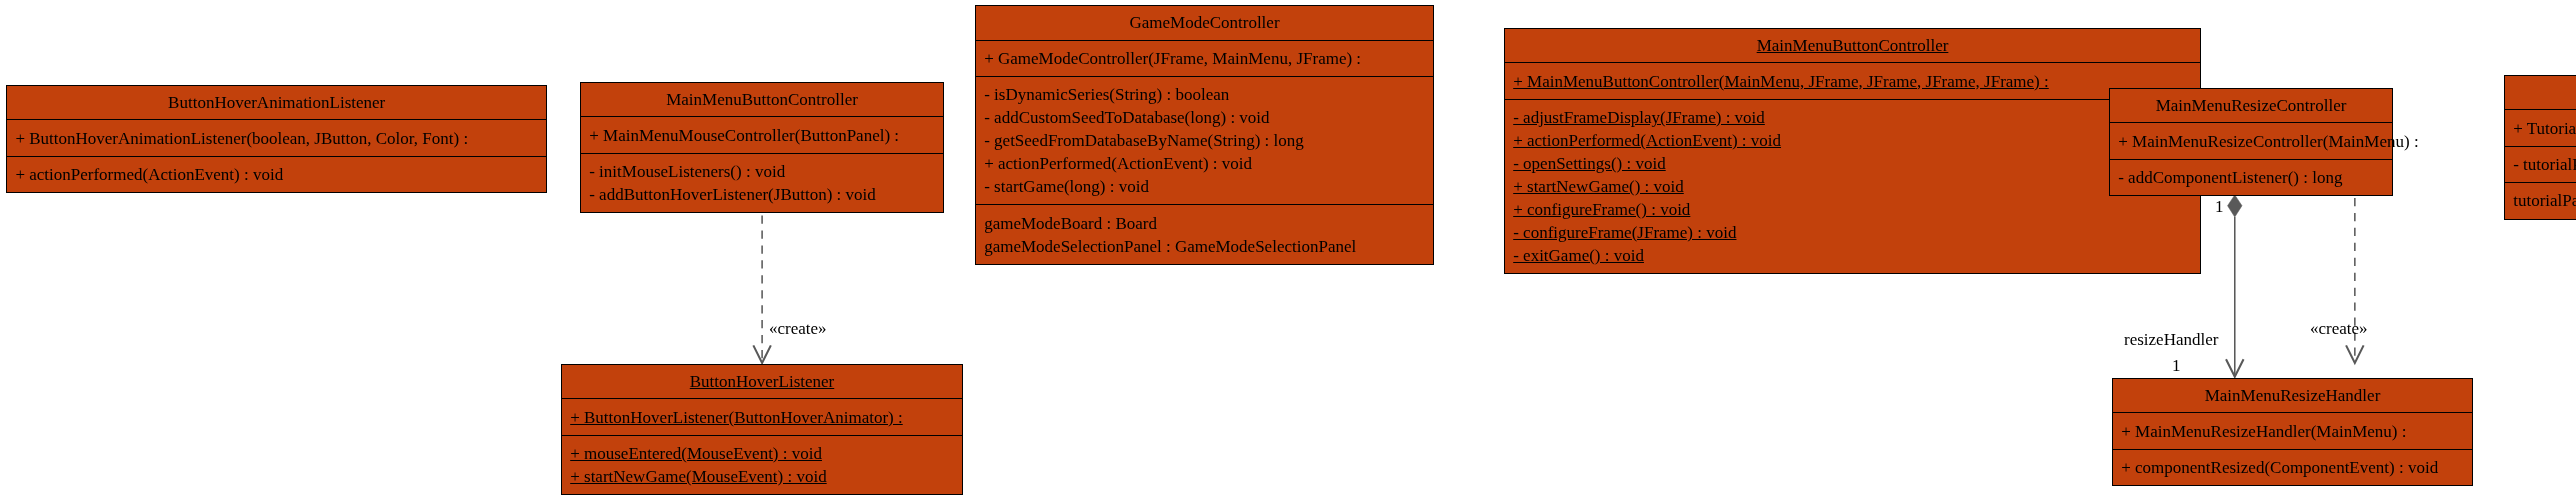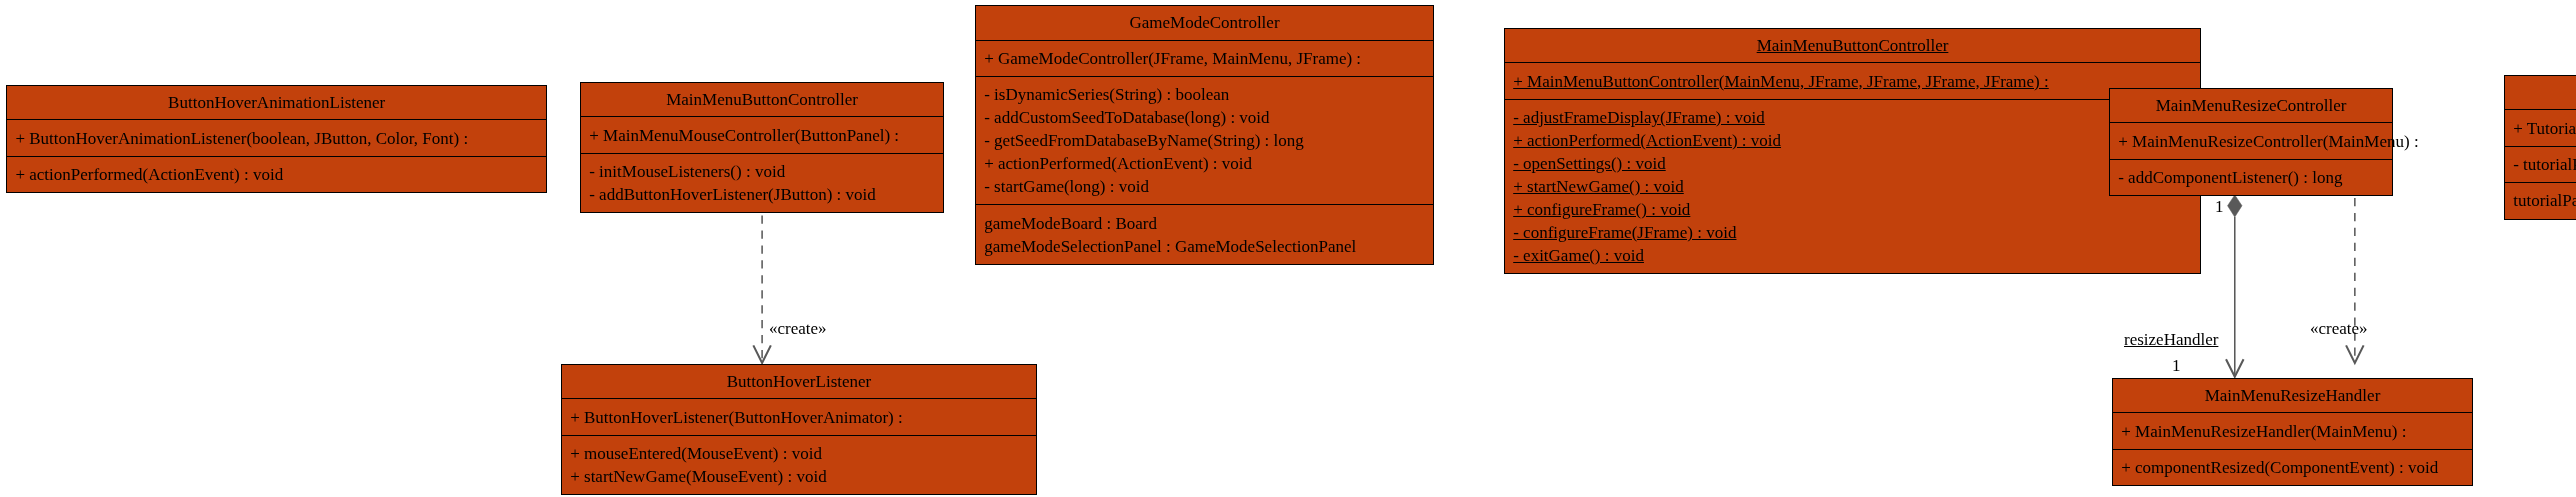--- a/index.html
+++ b/index.html
@@ -70,21 +70,21 @@
     </g>
 
     <g>
       <line x1="4570" y1="384" x2="4570" y2="700" stroke="#595959" stroke-width="3" stroke-dasharray="16 13"></line>
       <polyline points="4553,670 4570,704 4587,670" fill="none" stroke="#595959" stroke-width="4"></polyline>
     </g>
   </svg>
 
   <div class="edge-label" style="left:769px; top:320px;">«create»</div>
   <div class="edge-label" style="left:2215px; top:198px;">1</div>
-  <div class="edge-label" style="left:2124px; top:331px;text-decoration:underline;">resizeHandler</div>
+  <div class="edge-label" style="left:2124px; top:331px;">resizeHandler</div>
   <div class="edge-label" style="left:2172px; top:357px;">1</div>
   <div class="edge-label" style="left:2310px; top:320px;">«create»</div>
 
   <div class="cls" style="left:6.2px; top:85px; width:541px;">
     <div class="title">ButtonHoverAnimationListener</div>
     <div class="comp">
         <div class="m">+ ButtonHoverAnimationListener(boolean, JButton, Color, Font) :</div>
       </div>
     <div class="comp">
         <div class="m">+ actionPerformed(ActionEvent) : void</div>
@@ -152,21 +152,21 @@
         <div class="m">+ TutorialController(MainMenu, JFrame) :</div>
       </div>
     <div class="comp">
         <div class="m">- tutorialPanel : TutorialPanel</div>
       </div>
     <div class="comp">
         <div class="m">tutorialPanel : JPanel</div>
       </div>
   </div>
 
-  <div class="cls" style="left:561px; top:364px; width:476px;">
+  <div class="cls" style="left:561px; top:364px; width:402px;text-decoration:underline;">
     <div class="title">ButtonHoverListener</div>
     <div class="comp">
         <div class="m">+ ButtonHoverListener(ButtonHoverAnimator) :</div>
       </div>
     <div class="comp">
         <div class="m">+ mouseEntered(MouseEvent) : void</div>
         <div class="m">+ startNewGame(MouseEvent) : void</div>
       </div>
   </div>
 

